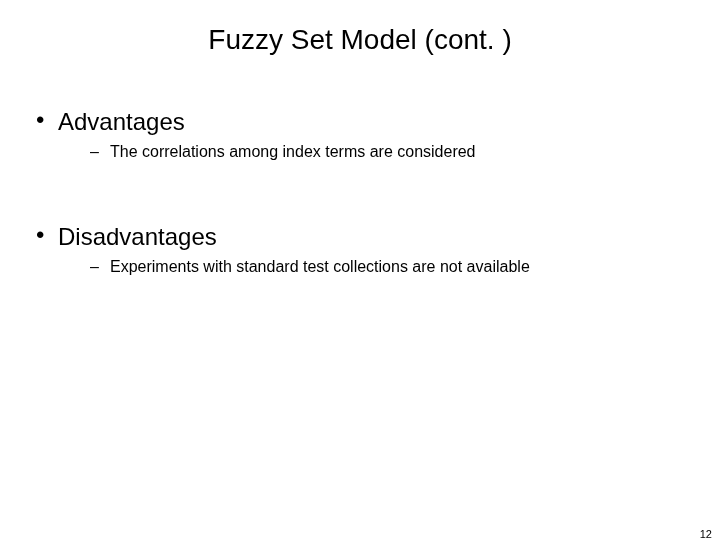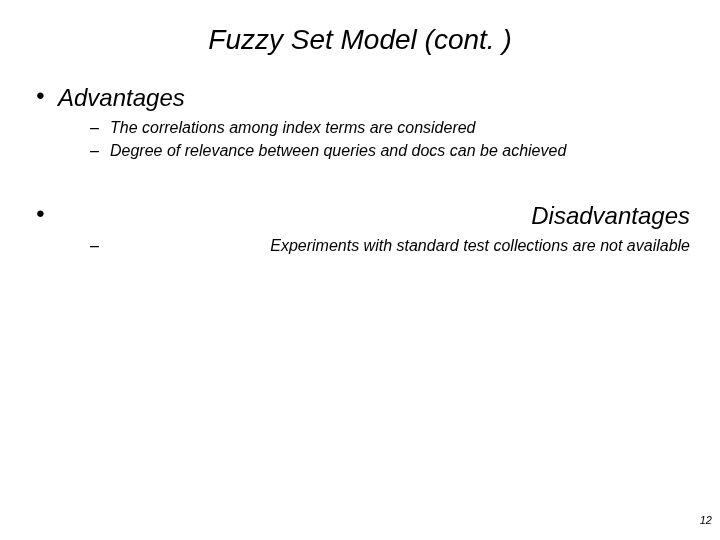--- a/index.html
+++ b/index.html
@@ -11,39 +11,39 @@
     font-family: Arial, Helvetica, sans-serif;
     color: #000;
     position: relative;
     overflow: hidden;
   }
   .slide {
     width: 720px;
     height: 540px;
     position: relative;
     box-sizing: border-box;
-    font-style: italic;
   }
   .title {
     text-align: center;
     font-size: 28px;
     padding-top: 24px;
     padding-bottom: 8px;
     font-weight: normal;
   }
   .content {
     padding: 20px 30px 0 30px;
   }
   .lvl1 {
     list-style: none;
     padding: 0;
     margin: 0;
   }
   .lvl1 > li {
     font-size: 24px;
+    margin-top: 24px;
     margin-bottom: 6px;
     position: relative;
     padding-left: 28px;
   }
   .lvl1 > li::before {
     content: "•";
     position: absolute;
     left: 6px;
     top: 0;
     font-size: 24px;
@@ -63,43 +63,42 @@
   }
   .lvl2 > li::before {
     content: "–";
     position: absolute;
     left: 32px;
     top: 0;
   }
   .page-num {
     position: absolute;
     right: 8px;
-    bottom: 14px;
+    bottom: 0;
     font-size: 11px;
   }
 </style>
 </head>
 <body>
 
 <div class="slide">
 
   <div class="title">Fuzzy Set Model (cont. )</div>
 
   <div class="content">
     <ul class="lvl1">
 
       <li>
         <span>Advantages</span>
         <ul class="lvl2">
           <li>The correlations among index terms are considered</li>
-          <li>Degree of relevance between queries and docs can be achieved</li>
         </ul>
       </li>
 
-      <li style="margin-top:40px;text-align:right;">
+      <li style="margin-top:60px;">
         <span>Disadvantages</span>
         <ul class="lvl2">
           <li>Experiments with standard test collections are not available</li>
         </ul>
       </li>
 
     </ul>
   </div>
 
   <div class="page-num">12</div>

